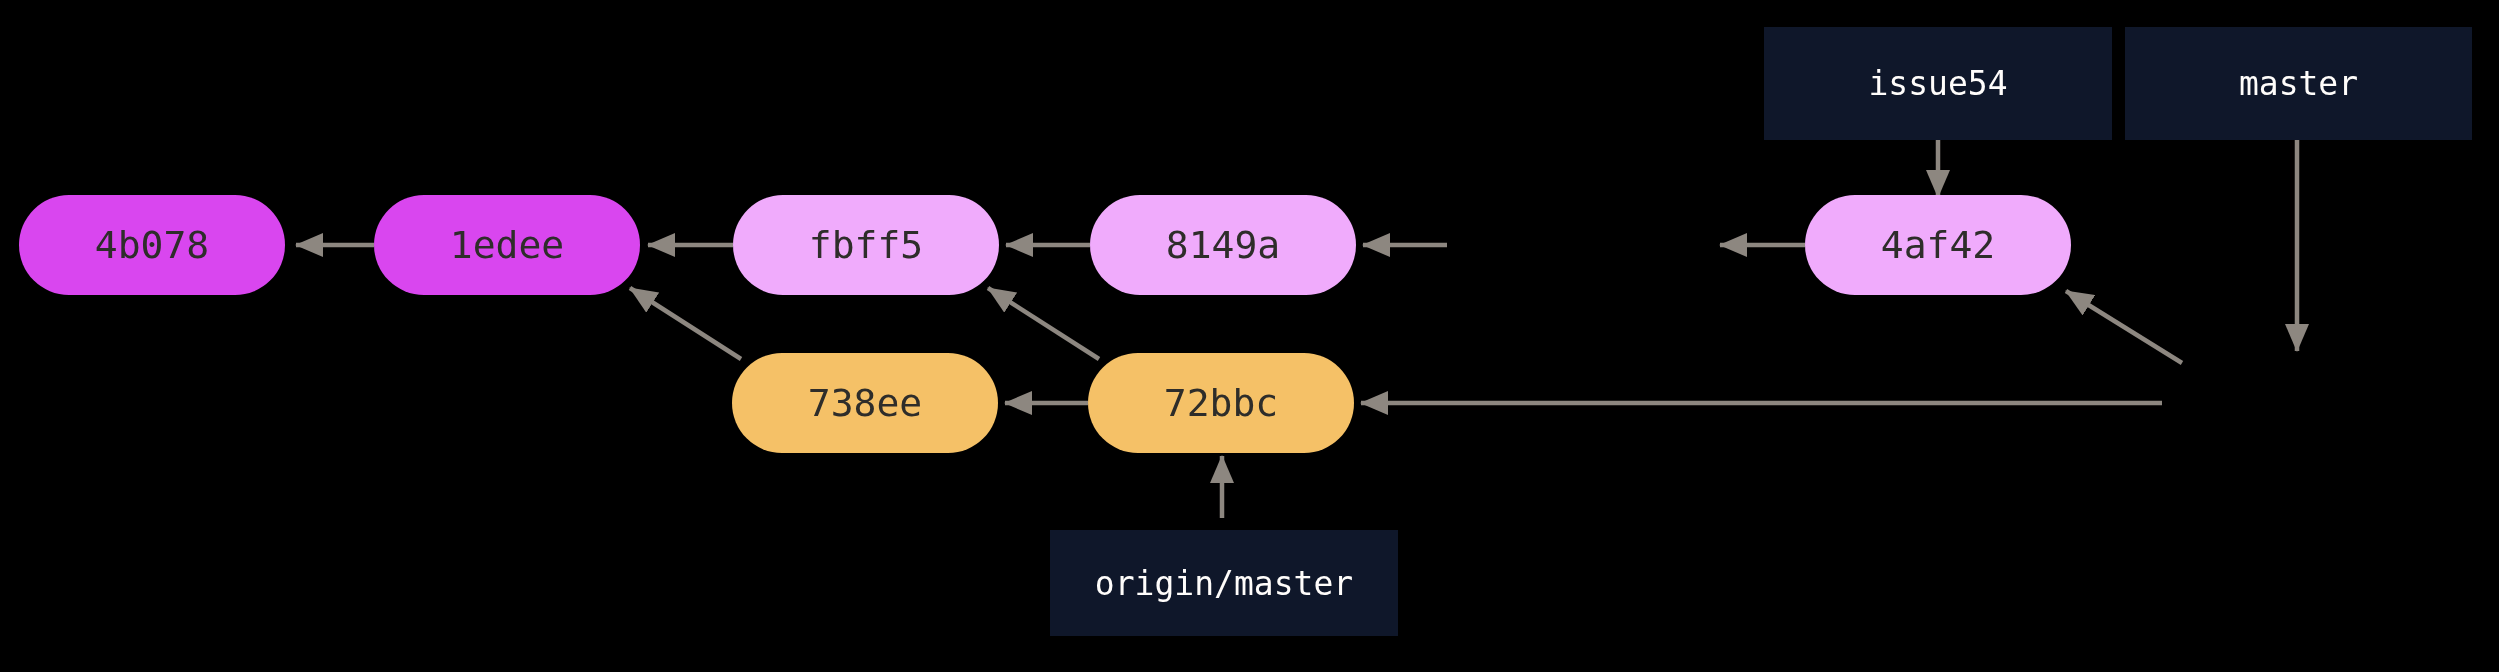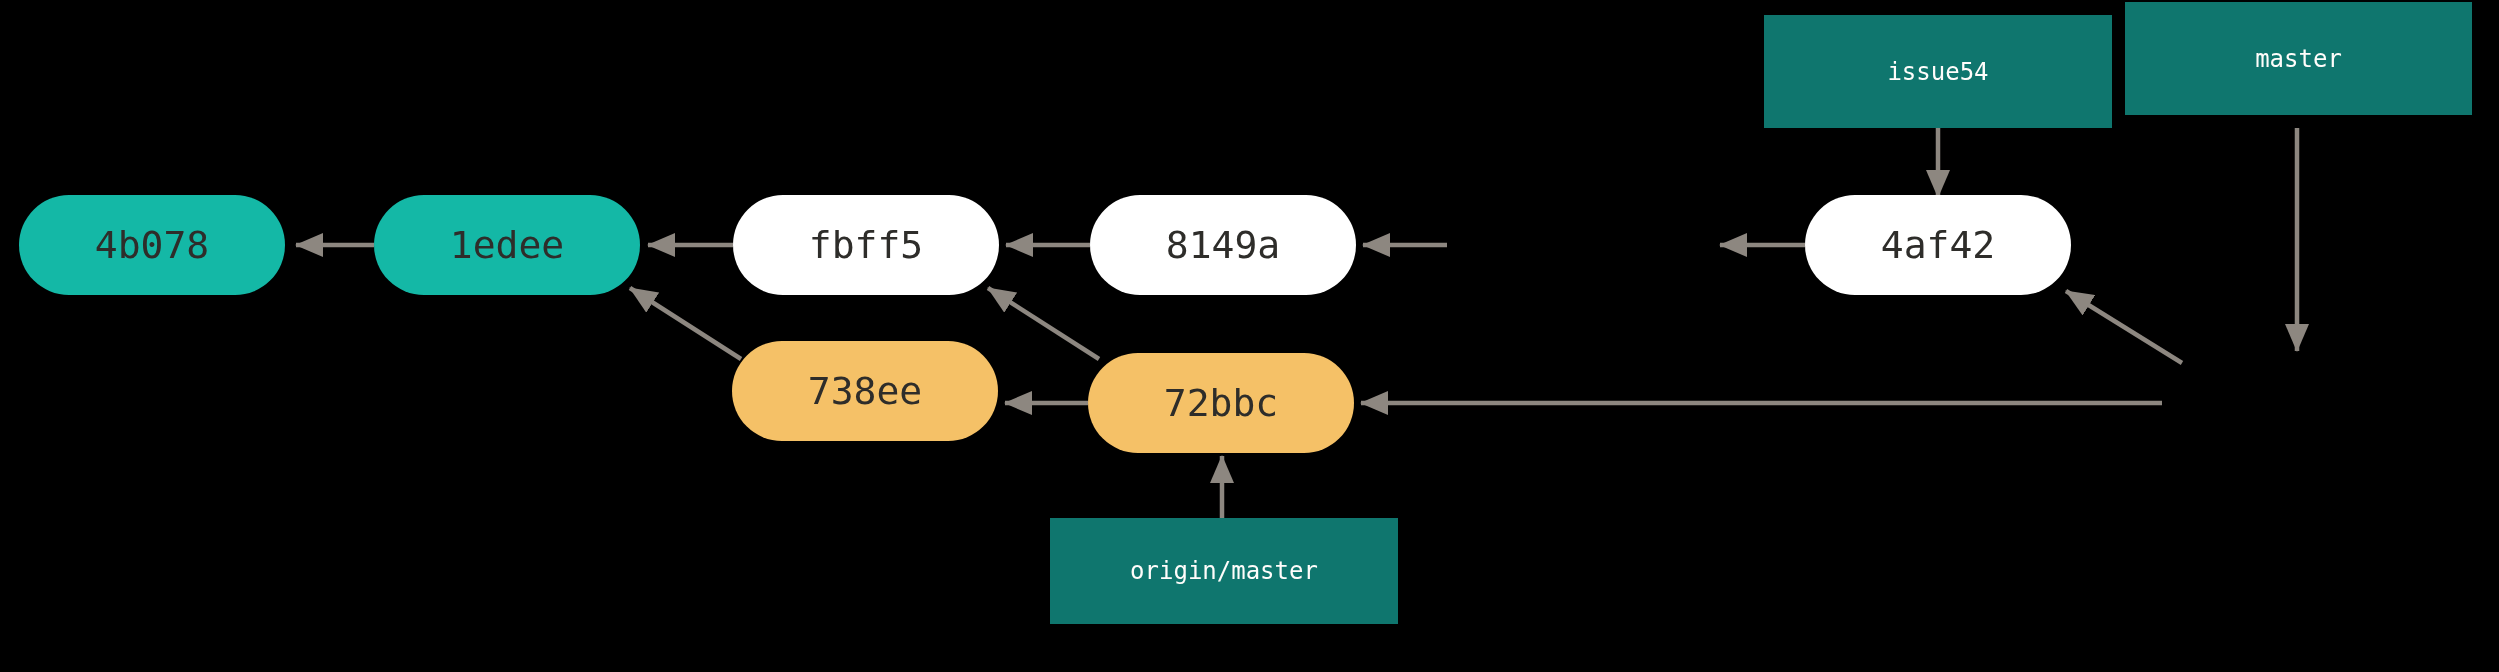--- a/index.html
+++ b/index.html
@@ -27,35 +27,36 @@
     height: 100px;
     border-radius: 50px;
     display: flex;
     align-items: center;
     justify-content: center;
     font-size: 38px;
     color: #2e2d2a;
     z-index: 2;
     box-sizing: border-box;
   }
-  .kind-neutral { background: #14b8a6; }
-  .kind-green   { background: #ffffff; }
+  .kind-neutral { background: #d946ef; }
+  .kind-green   { background: #f0abfc; }
   .kind-orange  { background: #F5C167; }
   .ref-box {
     position: absolute;
     width: 348px;
     height: 113px;
-    background: #0f766e;
+    background: #0f172a;
     display: flex;
     align-items: center;
     justify-content: center;
-    font-size: 24px;
+    font-size: 33px;
     color: #FFFDFB;
     z-index: 2;
     box-sizing: border-box;
+    margin-top: 12px;
   }
 </style>
 </head>
 <body>
 
 <div id="stage">
 
   <svg id="edges" width="2499" height="672" viewBox="0 0 2499 672">
     <defs>
       <marker id="ah" markerUnits="userSpaceOnUse" markerWidth="28" markerHeight="24" refX="27" refY="12" orient="auto">
@@ -88,30 +89,30 @@
   <div class="commit-node kind-green" style="left:733px;  top:195px;">
     <span>fbff5</span>
   </div>
   <div class="commit-node kind-green" style="left:1090px; top:195px;">
     <span>8149a</span>
   </div>
   <div class="commit-node kind-green" style="left:1805px; top:195px;text-align:center;">
     <span>4af42</span>
   </div>
 
-  <div class="commit-node kind-orange" style="left:732px;  top:341px;text-align:right;">
+  <div class="commit-node kind-orange" style="left:732px;  top:353px;text-align:right;">
     <span>738ee</span>
   </div>
   <div class="commit-node kind-orange" style="left:1088px; top:353px;">
     <span>72bbc</span>
   </div>
 
   <div class="ref-box" style="left:1764px; top:15px;">
     <span>issue54</span>
   </div>
-  <div class="ref-box" style="left:2125px; top:2px; width:347px;">
+  <div class="ref-box" style="left:2125px; top:15px; width:347px;">
     <span>master</span>
   </div>
   <div class="ref-box" style="left:1050px; top:518px; height:106px;">
     <span>origin/master</span>
   </div>
 
 </div>
 
 </body></html>

